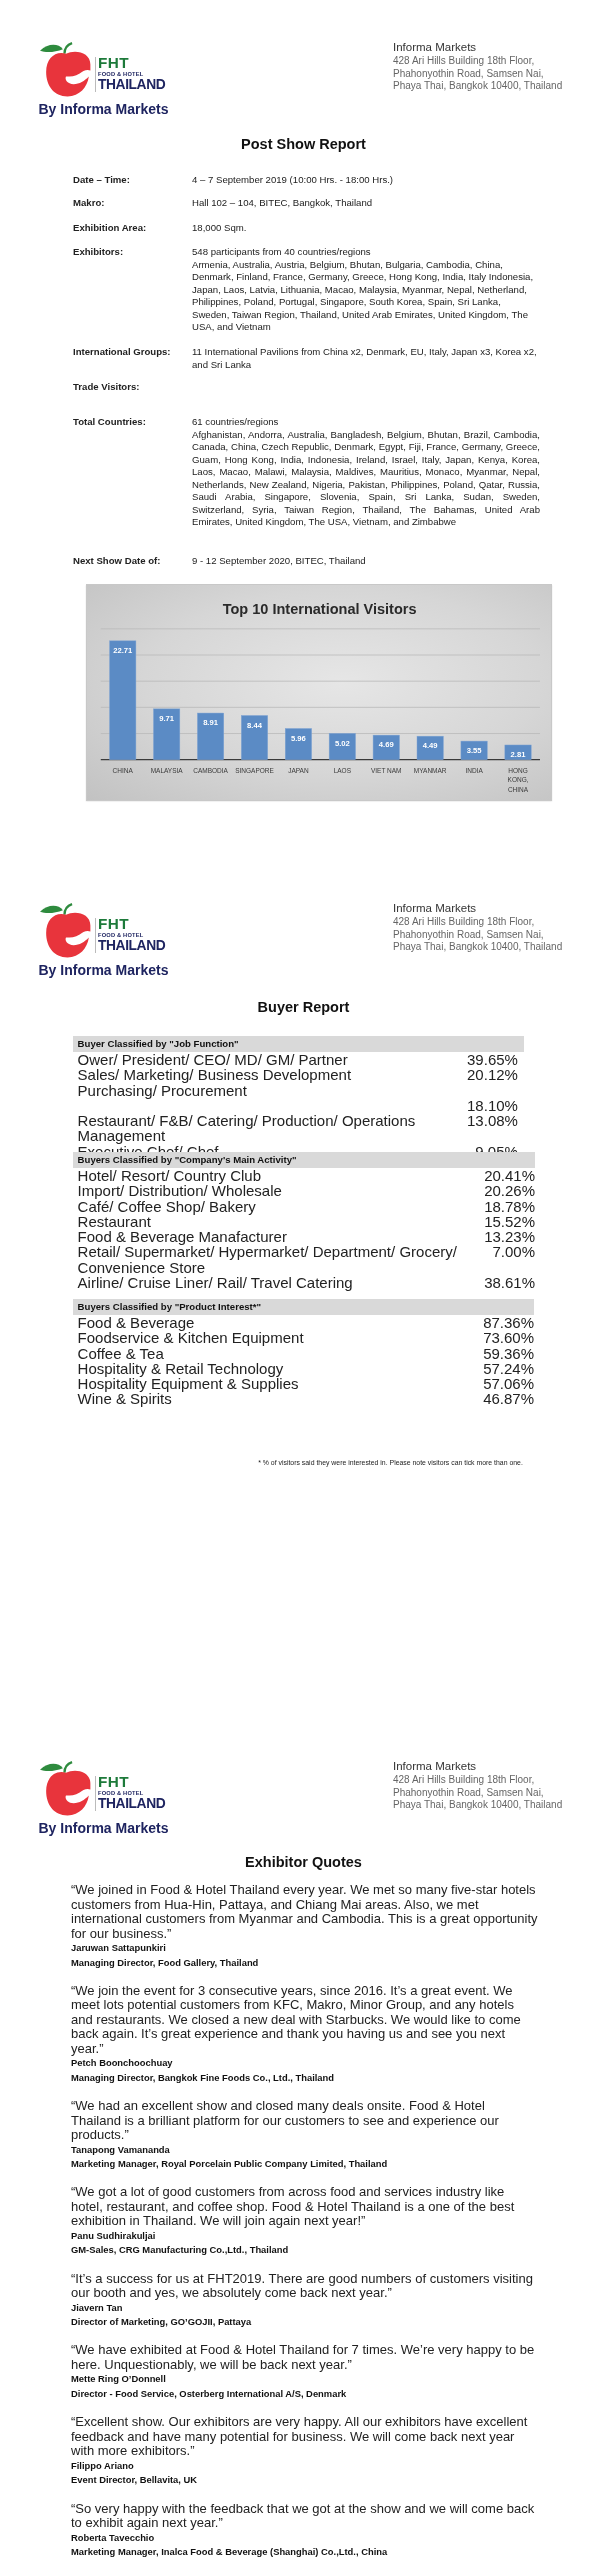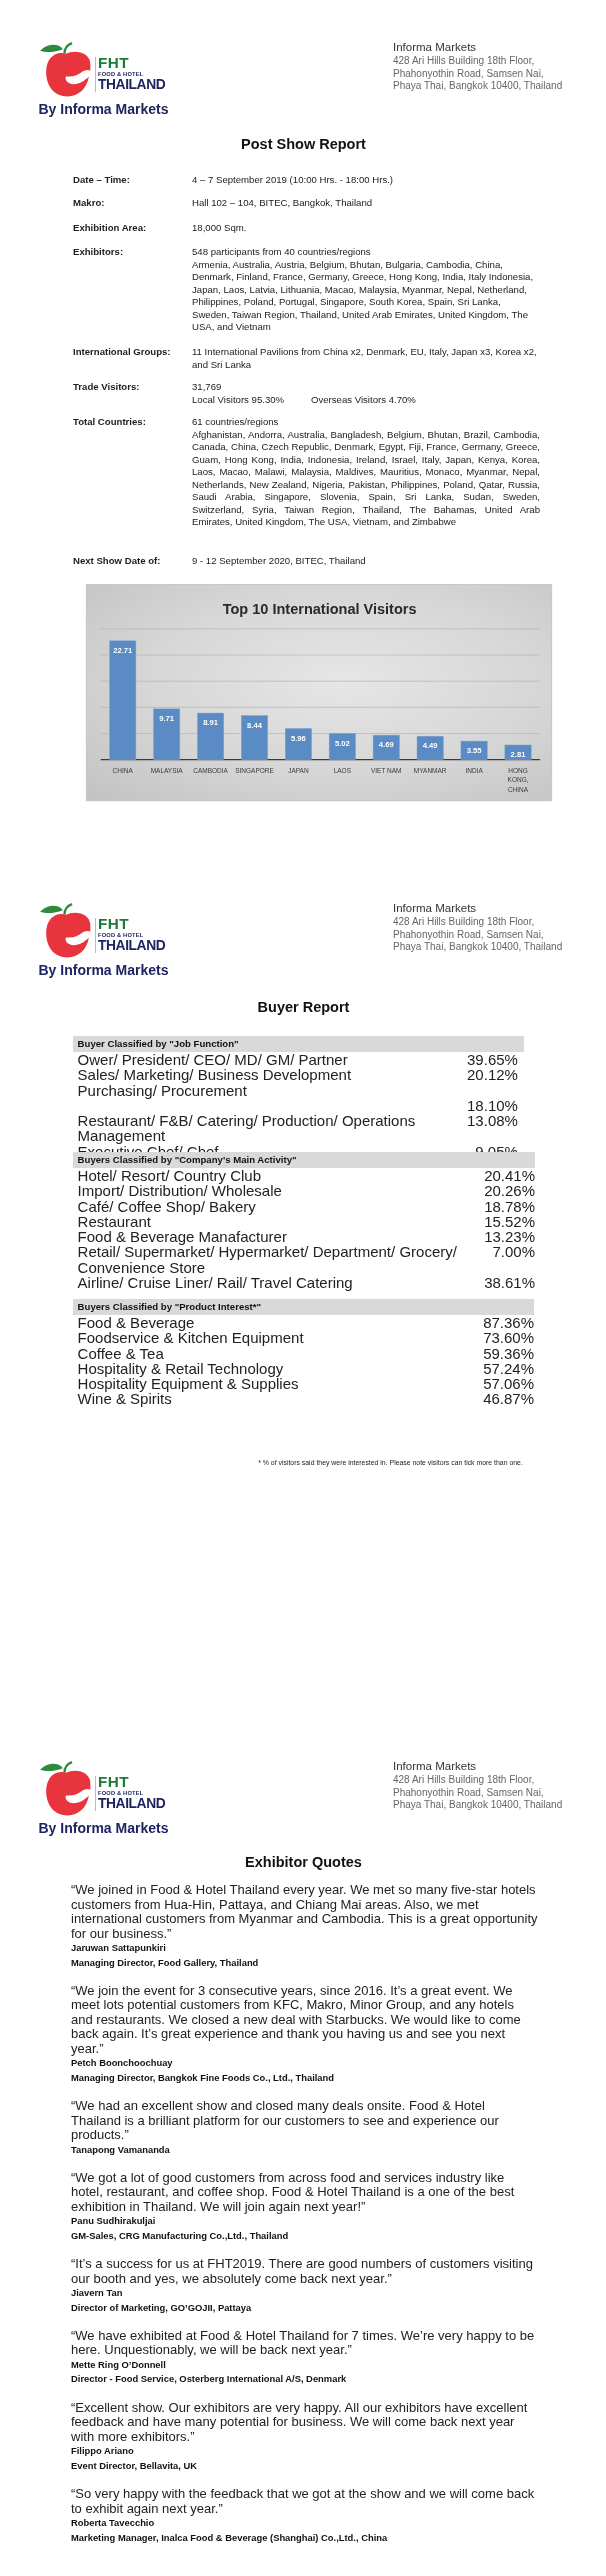--- a/index.html
+++ b/index.html
@@ -110,27 +110,20 @@
   </div>
   <div class="info" style="top:346px;">
     <div class="irow">
         <div class="ilabel">International Groups:</div>
         <div class="ival">11 International Pavilions from China x2, Denmark, EU, Italy, Japan x3, Korea x2, and Sri Lanka</div>
       </div>
   </div>
   <div class="info" style="top:381px;">
     <div class="irow">
         <div class="ilabel">Trade Visitors:</div>
-      <div class="ival">
-        <div>31,769</div>
-        <div class="sub2">
-            <span>Local Visitors 95.30%</span>
-            <span>Overseas Visitors 4.70%</span>
-          </div>
-      </div>
     </div>
   </div>
   <div class="info" style="top:416px;">
     <div class="irow">
         <div class="ilabel">Total Countries:</div>
       <div class="ival just">
         <div>61 countries/regions</div>
         <div>Afghanistan, Andorra, Australia, Bangladesh, Belgium, Bhutan, Brazil, Cambodia, Canada, China, Czech Republic, Denmark, Egypt, Fiji, France, Germany, Greece, Guam, Hong Kong, India, Indonesia, Ireland, Israel, Italy, Japan, Kenya, Korea, Laos, Macao, Malawi, Malaysia, Maldives, Mauritius, Monaco, Myanmar, Nepal, Netherlands, New Zealand, Nigeria, Pakistan, Philippines, Poland, Qatar, Russia, Saudi Arabia, Singapore, Slovenia, Spain, Sri Lanka, Sudan, Sweden, Switzerland, Syria, Taiwan Region, Thailand, The Bahamas, United Arab Emirates, United Kingdom, The USA, Vietnam, and Zimbabwe</div>
       </div>
     </div>
@@ -337,20 +330,21 @@
       <div class="q-role">Managing Director, Food Gallery, Thailand</div>
     </div>
     <div class="quote">
       <div class="q-text">“We join the event for 3 consecutive years, since 2016. It’s a great event. We meet lots potential customers from KFC, Makro, Minor Group, and any hotels and restaurants. We closed a new deal with Starbucks. We would like to come back again. It’s great experience and thank you having us and see you next year.”</div>
       <div class="q-name">Petch Boonchoochuay</div>
       <div class="q-role">Managing Director, Bangkok Fine Foods Co., Ltd., Thailand</div>
     </div>
     <div class="quote">
       <div class="q-text">“We had an excellent show and closed many deals onsite. Food &amp; Hotel Thailand is a brilliant platform for our customers to see and experience our products.”</div>
       <div class="q-name">Tanapong Vamananda</div>
+      <div class="q-role">Marketing Manager, Royal Porcelain Public Company Limited, Thailand</div>
     </div>
     <div class="quote">
       <div class="q-text">“We got a lot of good customers from across food and services industry like hotel, restaurant, and coffee shop. Food &amp; Hotel Thailand is a one of the best exhibition in Thailand. We will join again next year!”</div>
       <div class="q-name">Panu Sudhirakuljai</div>
       <div class="q-role">GM-Sales, CRG Manufacturing Co.,Ltd., Thailand</div>
     </div>
     <div class="quote">
       <div class="q-text">“It’s a success for us at FHT2019. There are good numbers of customers visiting our booth and yes, we absolutely come back next year.”</div>
       <div class="q-name">Jiavern Tan</div>
       <div class="q-role">Director of Marketing, GO’GOJII, Pattaya</div>

